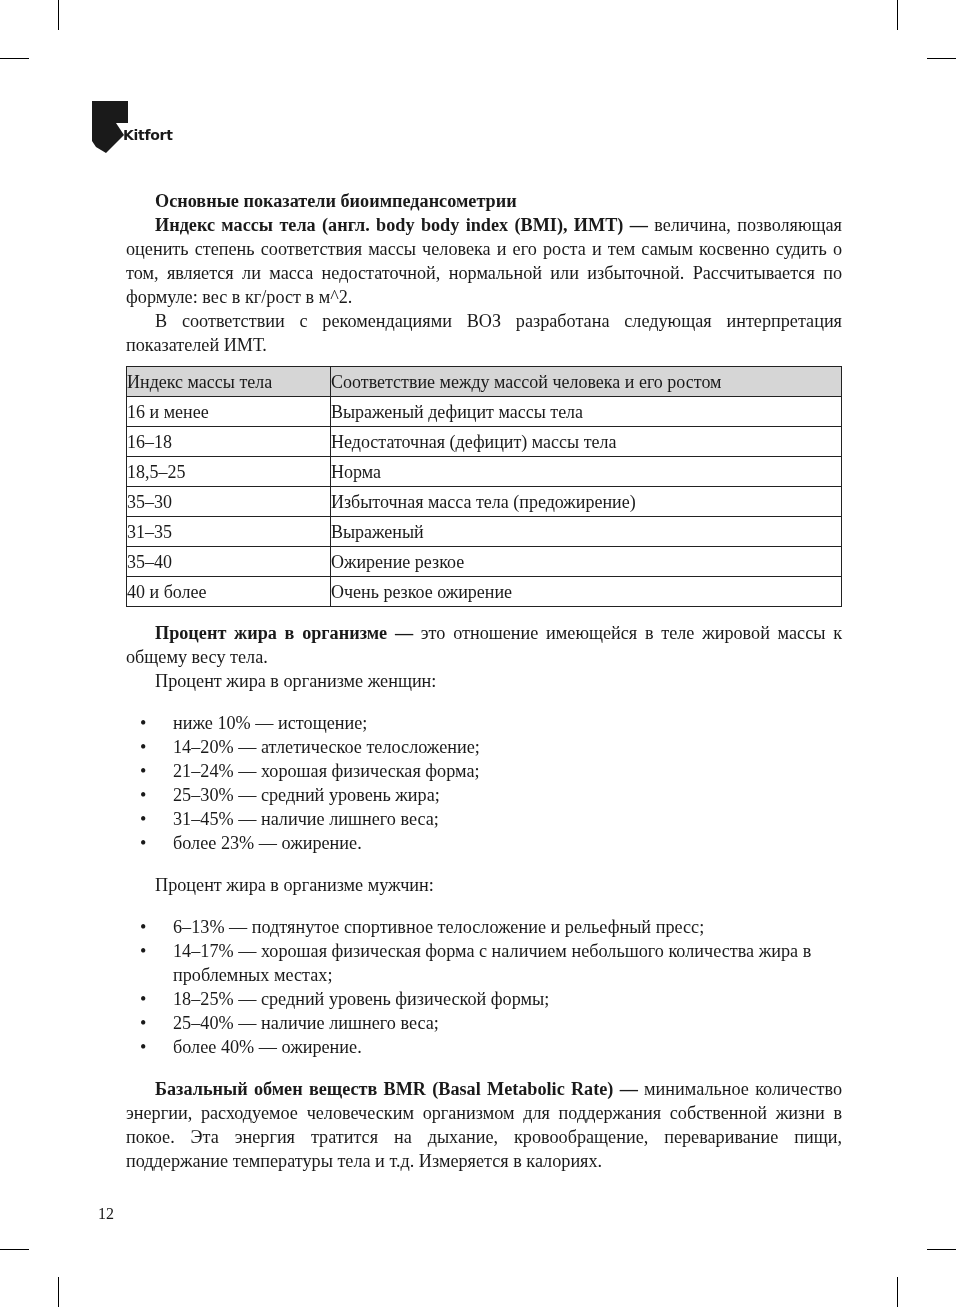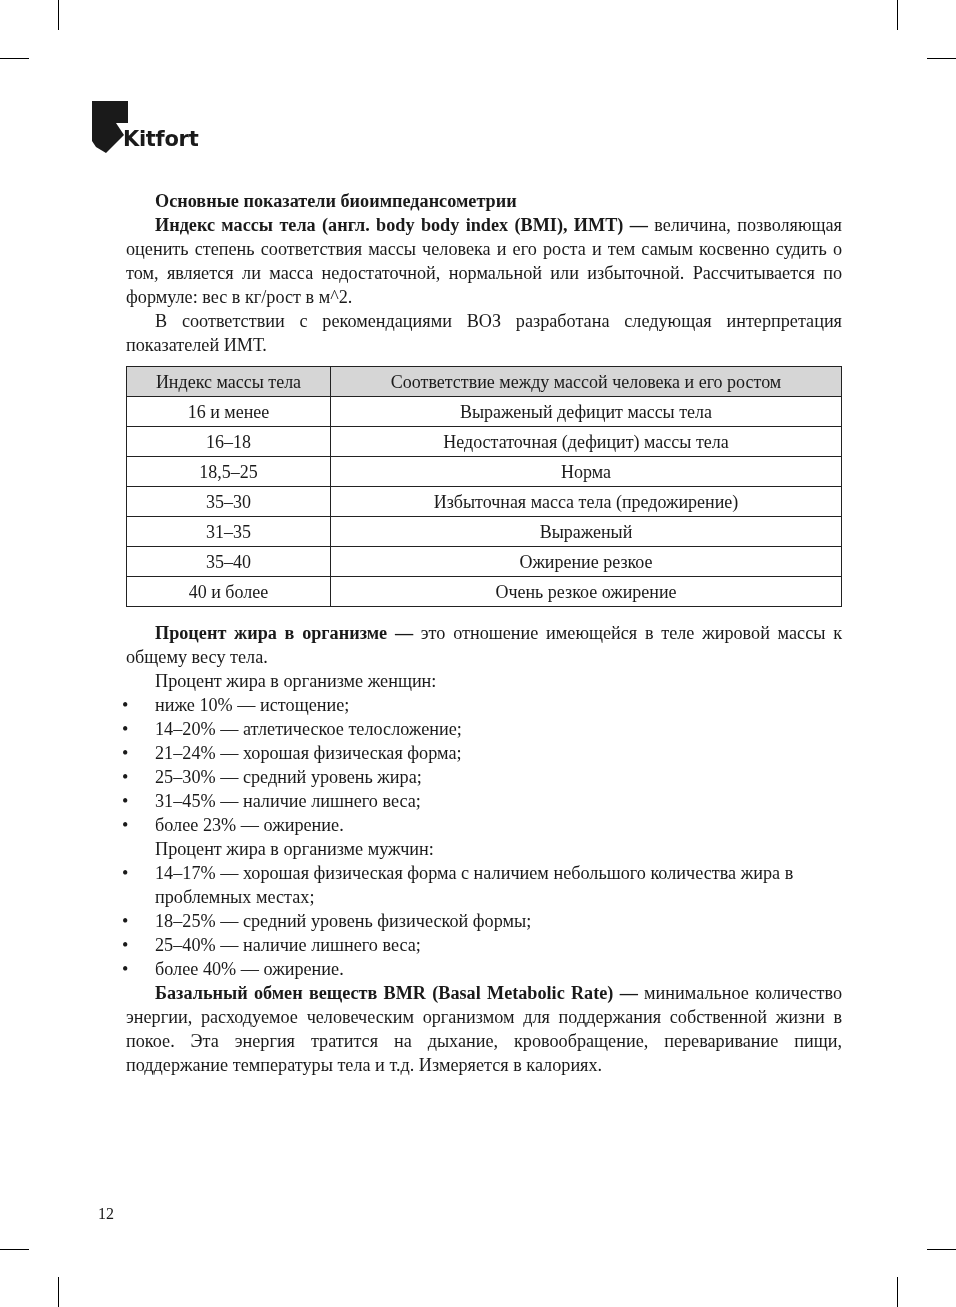--- a/index.html
+++ b/index.html
@@ -1,33 +1,33 @@
 <!DOCTYPE html>
 <html><head>
 <meta charset="utf-8">
 <style>
   html, body { margin:0; padding:0; background:#fff; }
   body { width:956px; height:1307px; position:relative; overflow:hidden;
          font-family:"Liberation Serif", serif; color:#1a1a1a; }
   .crop { position:absolute; background:#000; }
   .logo { position:absolute; left:92px; top:101px; width:110px; height:56px; }
   .logo-text { position:absolute; left:31px; top:26px; font-family:"DejaVu Sans", sans-serif;
-               font-weight:bold; font-size:21px; letter-spacing:-0.3px; color:#1a1a1a; }
+               font-weight:bold; font-size:14px; letter-spacing:-0.3px; color:#1a1a1a; }
   .content { position:absolute; left:126px; top:189px; width:716px;
              font-size:18.2px; line-height:24px; }
   .content p { margin:0; text-align:justify; }
   .indent { text-indent:29px; }
   b { font-weight:bold; }
   table { border-collapse:collapse; width:716px; margin-top:9px; margin-bottom:14px;
           font-size:18px; }
-  td, th { border:1px solid #222; text-align:center; height:29px; padding:0;
+  td, th { border:1px solid #222; text-align:left; height:29px; padding:0;
            font-weight:normal; }
   th { background:#d6d6d6; }
   td.c1, th.c1 { width:203px; }
-  ul { list-style:none; margin:0; padding:0; }
+  ul { list-style:none; margin:18px; padding:0; }
   ul li { position:relative; padding-left:29px; }
   ul li::before { content:"•"; position:absolute; left:-4px; top:0; }
   .pagenum { position:absolute; left:98px; top:1205px; font-size:16px; }
 </style>
 </head>
 <body>
 
 <div class="crop" style="left:58px;top:0;width:1px;height:30px;"></div>
 <div class="crop" style="left:897px;top:0;width:1px;height:30px;"></div>
 <div class="crop" style="left:0;top:58px;width:29px;height:1px;"></div>
@@ -93,20 +93,21 @@
   <ul>
     <li>ниже 10% — истощение;</li>
     <li>14–20% — атлетическое телосложение;</li>
     <li>21–24% — хорошая физическая форма;</li>
     <li>25–30% — средний уровень жира;</li>
     <li>31–45% — наличие лишнего веса;</li>
     <li>более 23% — ожирение.</li>
   </ul>
   <p class="indent">Процент жира в организме мужчин:</p>
   <ul>
+    <li>6–13% — подтянутое спортивное телосложение и рельефный пресс;</li>
     <li>14–17% — хорошая физическая форма с наличием небольшого количества жира в проблемных местах;</li>
     <li>18–25% — средний уровень физической формы;</li>
     <li>25–40% — наличие лишнего веса;</li>
     <li>более 40% — ожирение.</li>
   </ul>
   <p class="indent"><b>Базальный обмен веществ BMR (Basal Metabolic Rate) —</b><span> минимальное количество энергии, расходуемое человеческим организмом для поддержания собственной жизни в покое. Эта энергия тратится на дыхание, кровообращение, переваривание пищи, поддержание температуры тела и т.д. Измеряется в калориях.</span></p>
 </div>
 
 <div class="pagenum">12</div>
 

